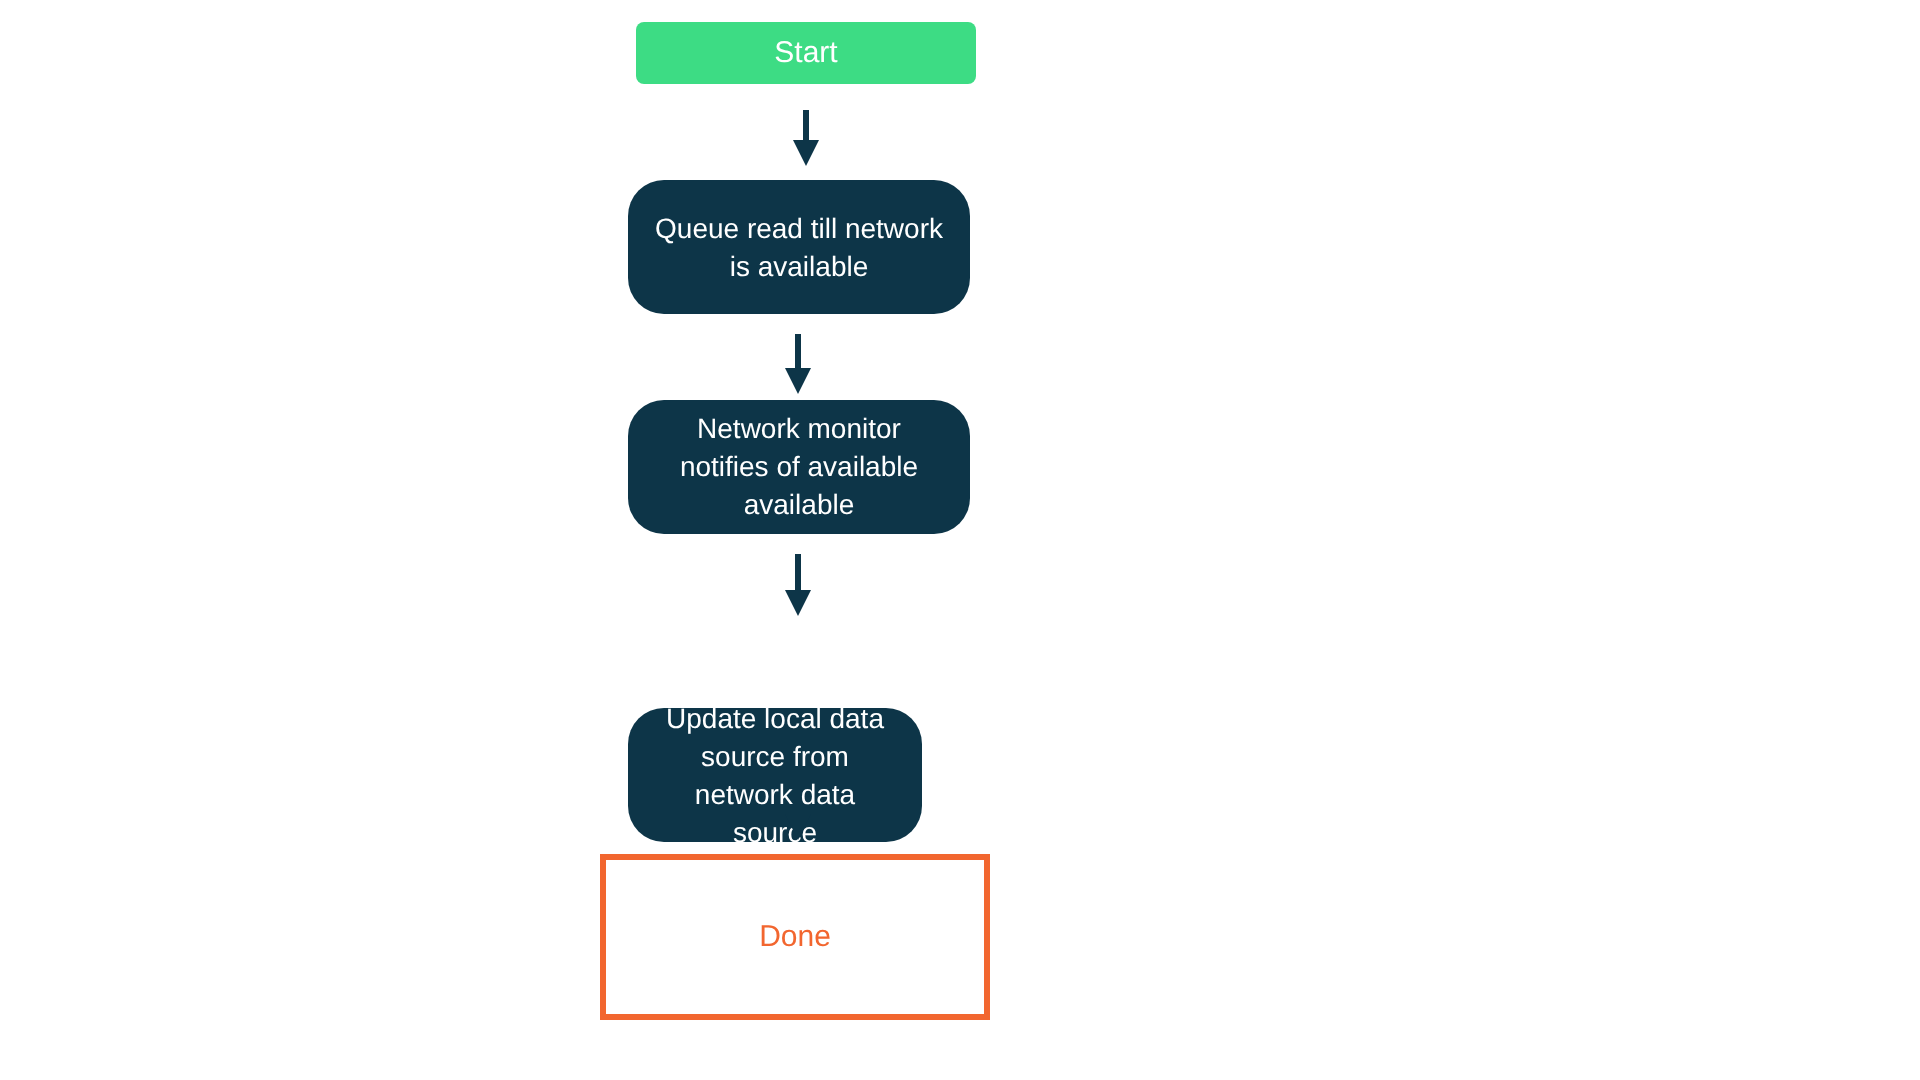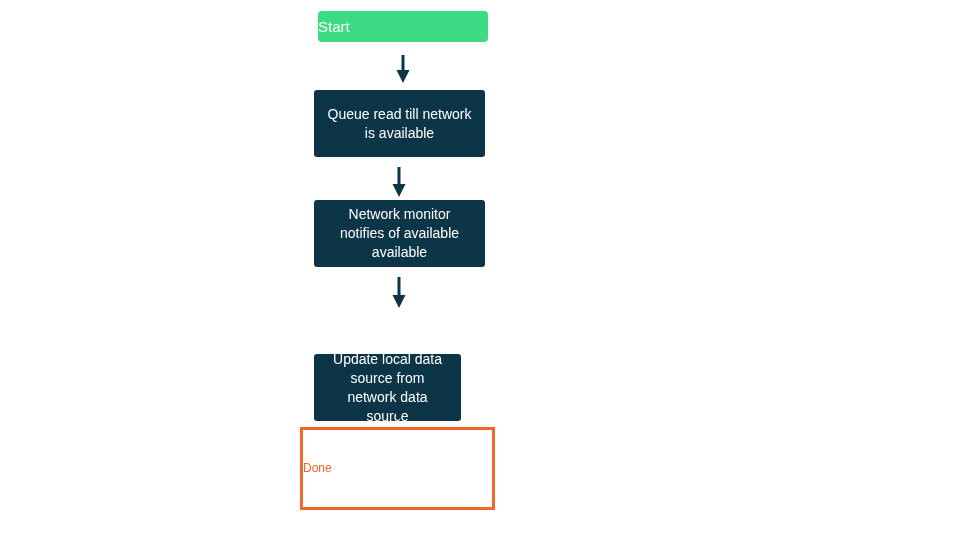--- a/index.html
+++ b/index.html
@@ -12,43 +12,43 @@
     position: relative;
     width: 960px;
     height: 540px;
     background: var(--background, #ffffff);
     overflow: hidden;
   }
   .node {
     position: absolute;
     display: flex;
     align-items: center;
-    justify-content: flex-start;
+    justify-content: center;
     text-align: center;
     box-sizing: border-box;
     font-size: 14px;
     line-height: 19px;
   }
   .node--start {
     background: var(--start-bg);
     color: var(--start-text);
     border-radius: 4px;
     font-size: 15px;
   }
   .node--process {
     background: var(--process-bg);
     color: var(--process-text);
-    border-radius: 3px;
+    border-radius: 18px;
     padding: 0 12px;
   }
   .node--end {
     background: var(--done-bg);
     border: 3px solid var(--done-border);
     color: var(--done-text);
-    font-size: 12px;
+    font-size: 15px;
   }
   .arrow {
     position: absolute;
     color: var(--arrow);
   }
 </style>
 </head>
 <body>
 
 <div class="canvas">

